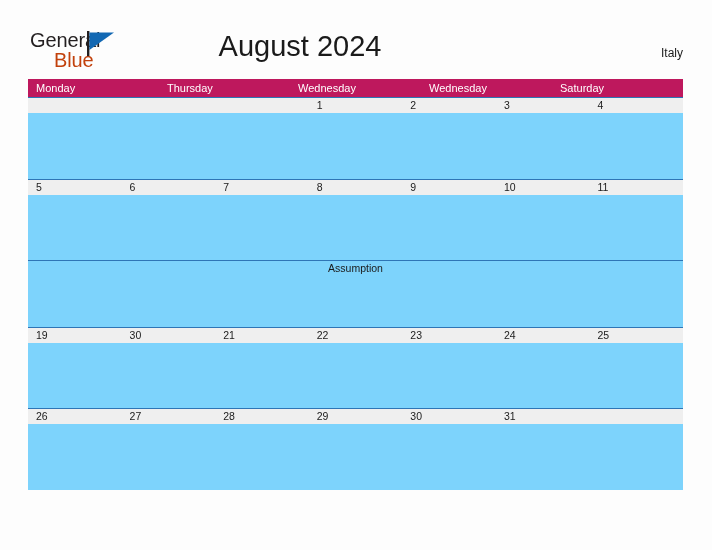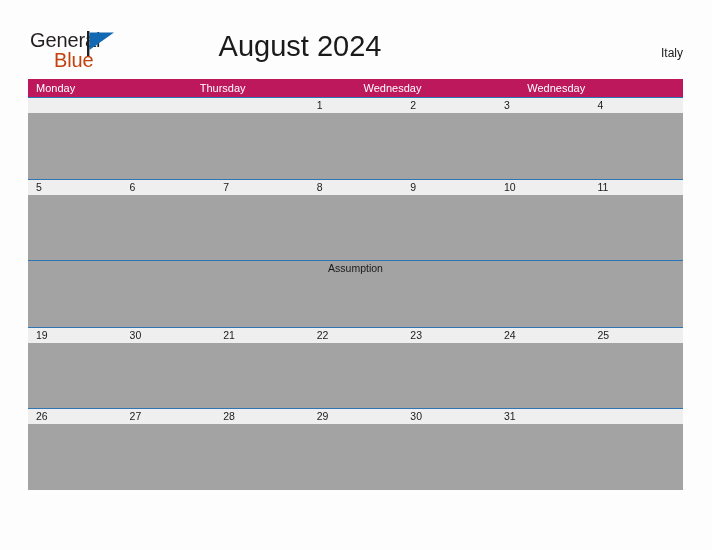--- a/index.html
+++ b/index.html
@@ -121,21 +121,21 @@
     color: #1a1a1a;
     line-height: 15px;
     padding-left: 8px;
     box-sizing: border-box;
   }
 
   .event-band {
     display: flex;
     width: 655px;
     height: 65.5px;
-    background: #a3a3a3;
+    background: #7dd3fc;
   }
   .event-cell {
     flex: 1 1 0;
     box-sizing: border-box;
     text-align: center;
     padding-top: 1px;
   }
   .event-text {
     font-size: 10.5px;
     color: #1a1a1a;
@@ -164,20 +164,21 @@
   <div class="locale-label">Italy</div>
 
 </div>
 
 <div class="calendar">
   <div class="weekday-header">
     <div class="weekday-cell">Monday</div>
     <div class="weekday-cell">Thursday</div>
     <div class="weekday-cell">Wednesday</div>
     <div class="weekday-cell">Wednesday</div>
+    <div class="weekday-cell">Saturday</div>
   </div>
 
   <div class="week-row">
     <div class="date-band">
       <div class="date-cell"></div>
       <div class="date-cell"></div>
       <div class="date-cell"></div>
       <div class="date-cell">1</div>
       <div class="date-cell">2</div>
       <div class="date-cell">3</div>

